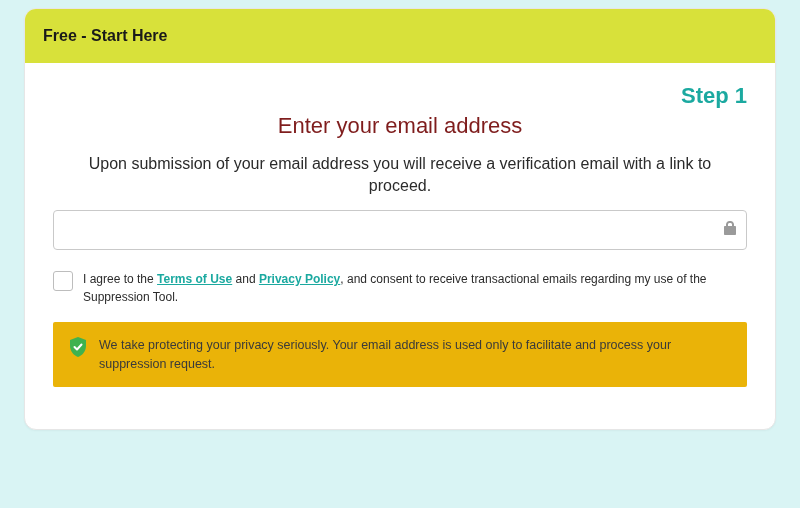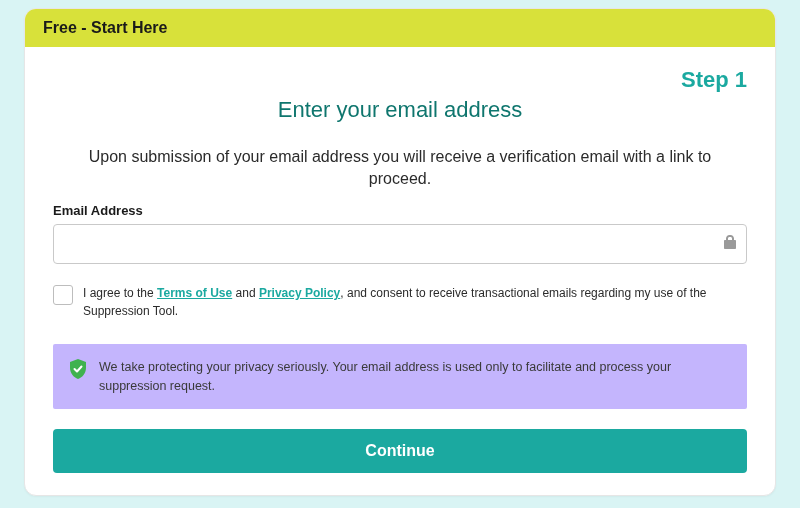--- a/index.html
+++ b/index.html
@@ -14,41 +14,41 @@
   .card {
     background: #fff;
     margin: 8px 24px 24px 24px;
     border-radius: 12px;
     border: 1px solid #e6e6e6;
     overflow: hidden;
     box-shadow: 0 1px 2px rgba(0,0,0,0.04);
   }
   .card-header {
     background: #d8e13a;
-    padding: 10px 18px;
+    padding: 18px 18px;
     font-weight: 700;
     font-size: 16px;
     color: #1a1a1a;
   }
   .card-body {
     padding: 20px 28px 22px 28px;
   }
   .step-title {
     text-align: right;
     color: #1ba9a0;
     font-weight: 700;
     font-size: 22px;
     margin-bottom: 4px;
   }
   .subtitle {
     text-align: center;
     font-size: 22px;
     font-weight: 400;
-    color: #0f766e;
-    margin-bottom: 23px;
+    color: #7f1d1d;
+    margin-bottom: 14px;
   }
   .desc {
     text-align: center;
     font-size: 16px;
     color: #2b2b2b;
     max-width: 640px;
     margin: 0 auto 12px auto;
     line-height: 1.4;
   }
   .field-label {
@@ -75,21 +75,21 @@
     position: absolute;
     right: 10px;
     top: 50%;
     transform: translateY(-50%);
     color: #9a9a9a;
   }
   .consent-row {
     display: flex;
     align-items: flex-start;
     gap: 10px;
-    margin-bottom: 24px;
+    margin-bottom: 16px;
   }
   .consent-checkbox {
     width: 20px;
     height: 20px;
     border: 1px solid #bdbdbd;
     border-radius: 3px;
     background: #fff;
     flex-shrink: 0;
     margin-top: 1px;
     appearance: none;
@@ -99,21 +99,21 @@
     font-size: 12px;
     color: #2b2b2b;
     line-height: 1.5;
   }
   .consent-text a {
     color: #1ba9a0;
     font-weight: 700;
     text-decoration: underline;
   }
   .privacy-box {
-    background: #c4b5fd;
+    background: #eab308;
     padding: 14px 16px;
     display: flex;
     gap: 12px;
     align-items: flex-start;
     margin-bottom: 20px;
     border-radius: 2px;
   }
   .privacy-text {
     font-size: 12.5px;
     color: #3a3a3a;
@@ -137,21 +137,20 @@
 
 <div class="card">
   <div class="card-header">
     <span>Free - Start Here</span>
   </div>
   <div class="card-body">
     <div class="step-title">Step 1</div>
     <div class="subtitle">Enter your email address</div>
     <div class="desc">Upon submission of your email address you will receive a verification email with a link to proceed.</div>
 
-    <label class="field-label">Email Address</label>
     <div class="input-wrap">
       <input type="text" class="email-input" placeholder="" style="">
       <span class="lock-icon">
         <svg width="14" height="16" viewBox="0 0 14 16" fill="currentColor">
           <path d="M11 6V4.5C11 2.57 9.43 1 7.5 1h-1C4.57 1 3 2.57 3 4.5V6H2c-.55 0-1 .45-1 1v7c0 .55.45 1 1 1h10c.55 0 1-.45 1-1V7c0-.55-.45-1-1-1h-1zM5 4.5C5 3.67 5.67 3 6.5 3h1C8.33 3 9 3.67 9 4.5V6H5V4.5z"></path>
         </svg>
       </span>
     </div>
 
     <div class="consent-row">
@@ -164,15 +163,14 @@
     <div class="privacy-box">
       <span class="shield">
         <svg width="18" height="20" viewBox="0 0 18 20">
           <path fill="#3fb24f" d="M9 0 L17 3 V9 C17 14 13.5 18.5 9 20 C4.5 18.5 1 14 1 9 V3 Z"></path>
           <path fill="none" stroke="#fff" stroke-width="2" stroke-linecap="round" stroke-linejoin="round" d="M5.5 10 L8 12.5 L12.5 7.5"></path>
         </svg>
       </span>
       <div class="privacy-text">We take protecting your privacy seriously. Your email address is used only to facilitate and process your suppression request.</div>
     </div>
 
-    <button class="continue-btn">Continue</button>
   </div>
 </div>
 
 </body></html>

